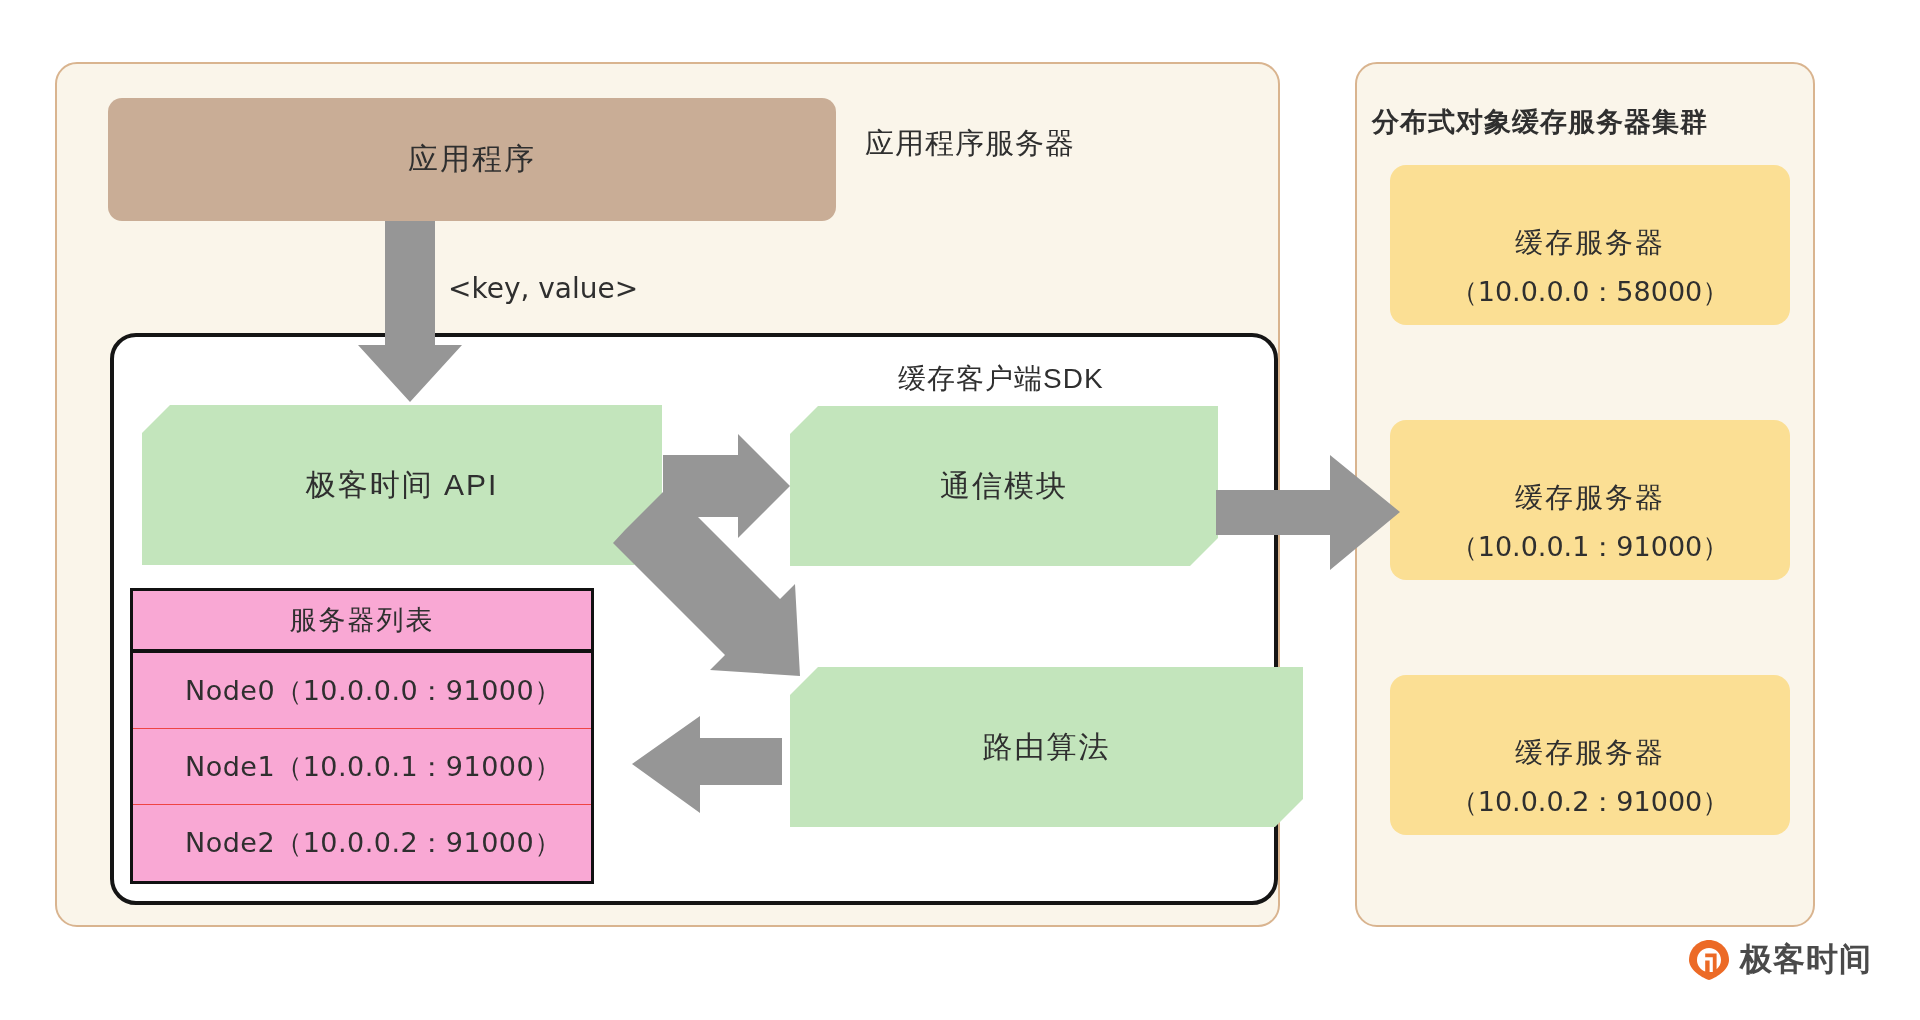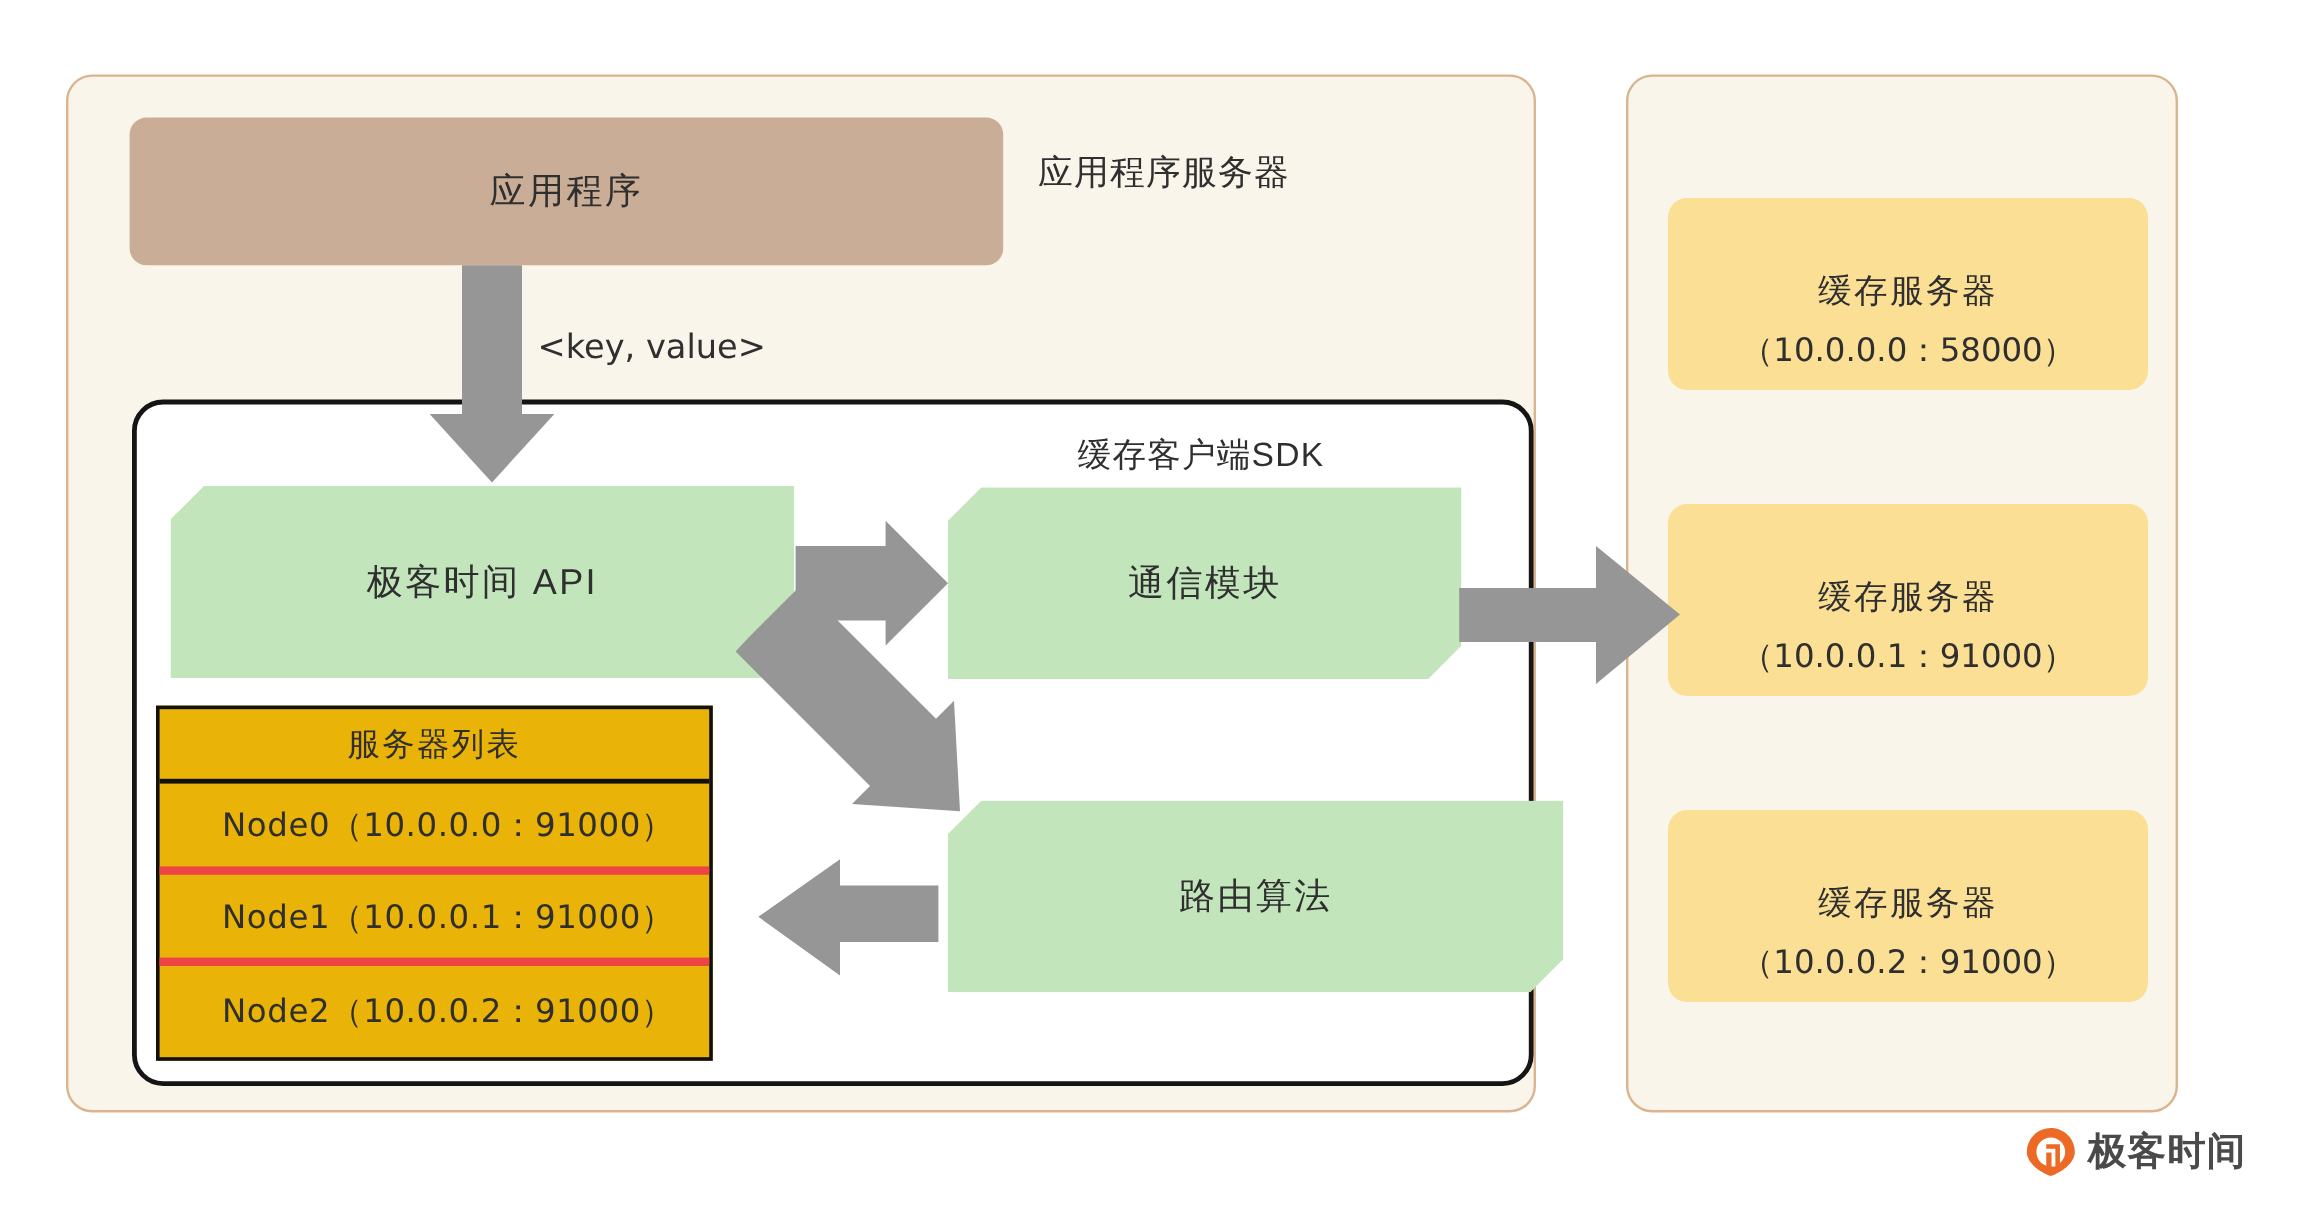--- a/index.html
+++ b/index.html
@@ -68,37 +68,37 @@
   }
   #cache-api-box{left:142px;top:405px;width:520px;height:160px;}
   #comm-module-box{left:790px;top:406px;width:428px;height:160px;}
   #route-algo-box{left:790px;top:667px;width:513px;height:160px;}
 
   
   #server-list-table{
     position:absolute;left:130px;top:588px;width:464px;
     border:3px solid #111;
     box-sizing:border-box;
-    background:#eab308;
+    background:#f9a8d4;
   }
   #server-list-table .tbl-header{
     height:62px;
     display:flex;align-items:center;justify-content:center;
     font-size:27px;color:#2f2f2f;letter-spacing:2px;
     border-bottom:4px solid #111;
     box-sizing:border-box;
   }
   #server-list-table .tbl-row{
     height:76px;
     display:flex;align-items:center;
     padding-left:52px;
     font-size:27px;color:#2f2f2f;
     font-family:"DejaVu Sans",sans-serif;
     letter-spacing:0.5px;
-    border-bottom:7px solid #ef4444;
+    border-bottom:1px solid #ef4444;
     box-sizing:border-box;
   }
   #server-list-table .tbl-row:last-child{border-bottom:none;}
 
   
   .cache-card{
     position:absolute;left:1390px;width:400px;height:160px;
     background:#fbdf94;
     border-radius:16px;
     display:flex;flex-direction:column;align-items:center;justify-content:center;
@@ -161,20 +161,21 @@
   </div>
 
   <div id="server-list-table">
     <div class="tbl-header">服务器列表</div>
     <div class="tbl-row">Node0（10.0.0.0：91000）</div>
     <div class="tbl-row">Node1（10.0.0.1：91000）</div>
     <div class="tbl-row">Node2（10.0.0.2：91000）</div>
   </div>
 
   <div class="panel" id="cluster-panel"></div>
+  <div class="panel-title" id="cluster-title">分布式对象缓存服务器集群</div>
 
   <div class="cache-card" id="cache-card-0">
     <div class="cc-name">缓存服务器</div>
     <div class="cc-addr">（10.0.0.0：58000）</div>
   </div>
   <div class="cache-card" id="cache-card-1">
     <div class="cc-name">缓存服务器</div>
     <div class="cc-addr">（10.0.0.1：91000）</div>
   </div>
   <div class="cache-card" id="cache-card-2">

